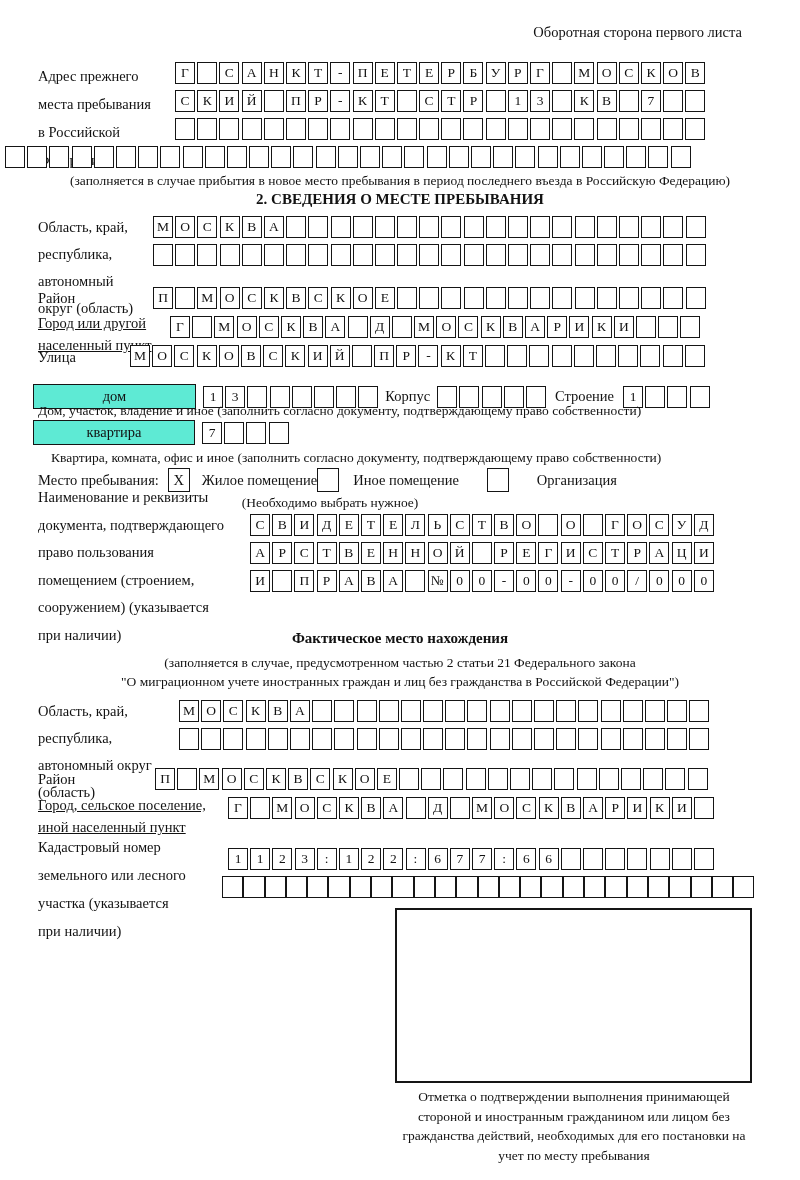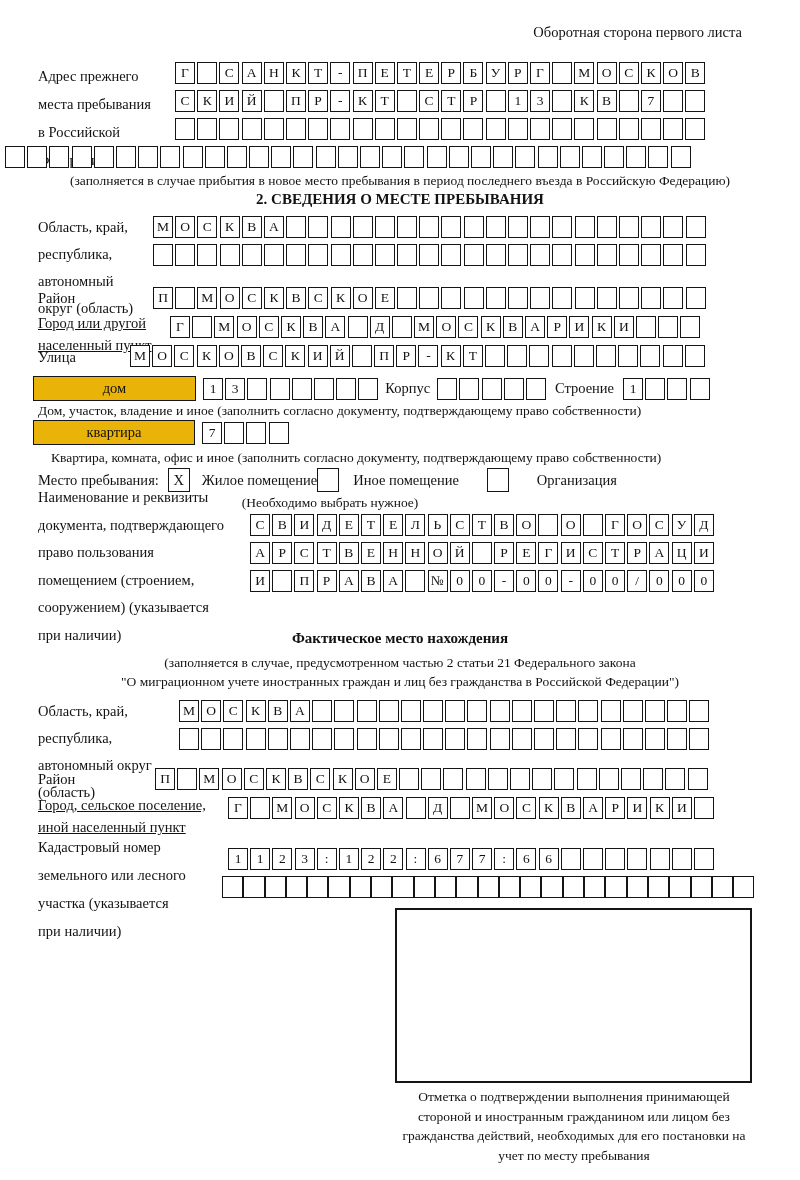--- a/index.html
+++ b/index.html
@@ -21,21 +21,21 @@
     display: flex; align-items: center; justify-content: center;
     font-size: 13.5px; background: #fff;
   }
   .cells.tight { gap: 0; }
   .cells.tight .cell { width: 21.3px; border-width: 1.4px; }
   .note { position: absolute; font-size: 13.5px; line-height: 18px; }
   .center { left: 0; width: 800px; text-align: center; }
   .title { position: absolute; font-weight: bold; font-size: 15px; }
   .flexrow { position: absolute; display: flex; align-items: center; }
   .namedbox {
-    border: 1.7px solid #151515; height: 25px; background: #eab308;
+    border: 1.7px solid #151515; height: 25px; background: #5eead4;
     display: flex; align-items: center; justify-content: center; font-size: 14.5px;
   }
   .checkbox {
     width: 22px; height: 24px; border: 1.7px solid #151515; background: #fff;
     display: flex; align-items: center; justify-content: center; font-size: 14.5px;
   }
   .inlinelbl { font-size: 14.5px; white-space: nowrap; }
   .stampbox { position: absolute; border: 2px solid #151515; background: #fff; }
 </style>
 </head>
@@ -324,21 +324,21 @@
         <span class="cell"></span>
       </div>
     <span class="inlinelbl" style="margin:7px 7px">Корпус</span>
     <div class="cellgroup">
         <span class="cell"></span>
         <span class="cell"></span>
         <span class="cell"></span>
         <span class="cell"></span>
         <span class="cell"></span>
       </div>
-    <span class="inlinelbl" style="margin:8px 9px">Строение</span>
+    <span class="inlinelbl" style="margin:16px 9px">Строение</span>
     <div class="cellgroup">
         <span class="cell">1</span>
         <span class="cell"></span>
         <span class="cell"></span>
         <span class="cell"></span>
       </div>
   </div>
   <div class="note" style="left:38px; top:402px">Дом, участок, владение и иное (заполнить согласно документу, подтверждающему право собственности)</div>
 
   <div class="flexrow" style="left:33px; top:420px">

